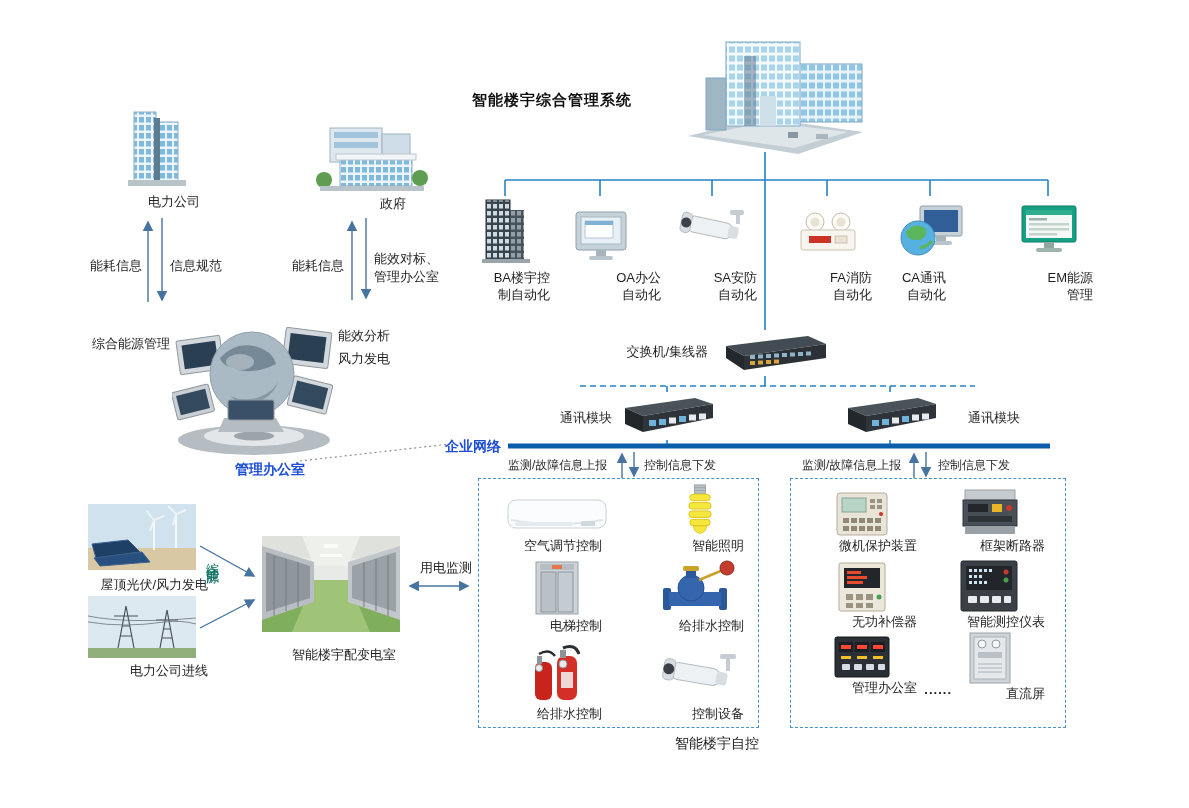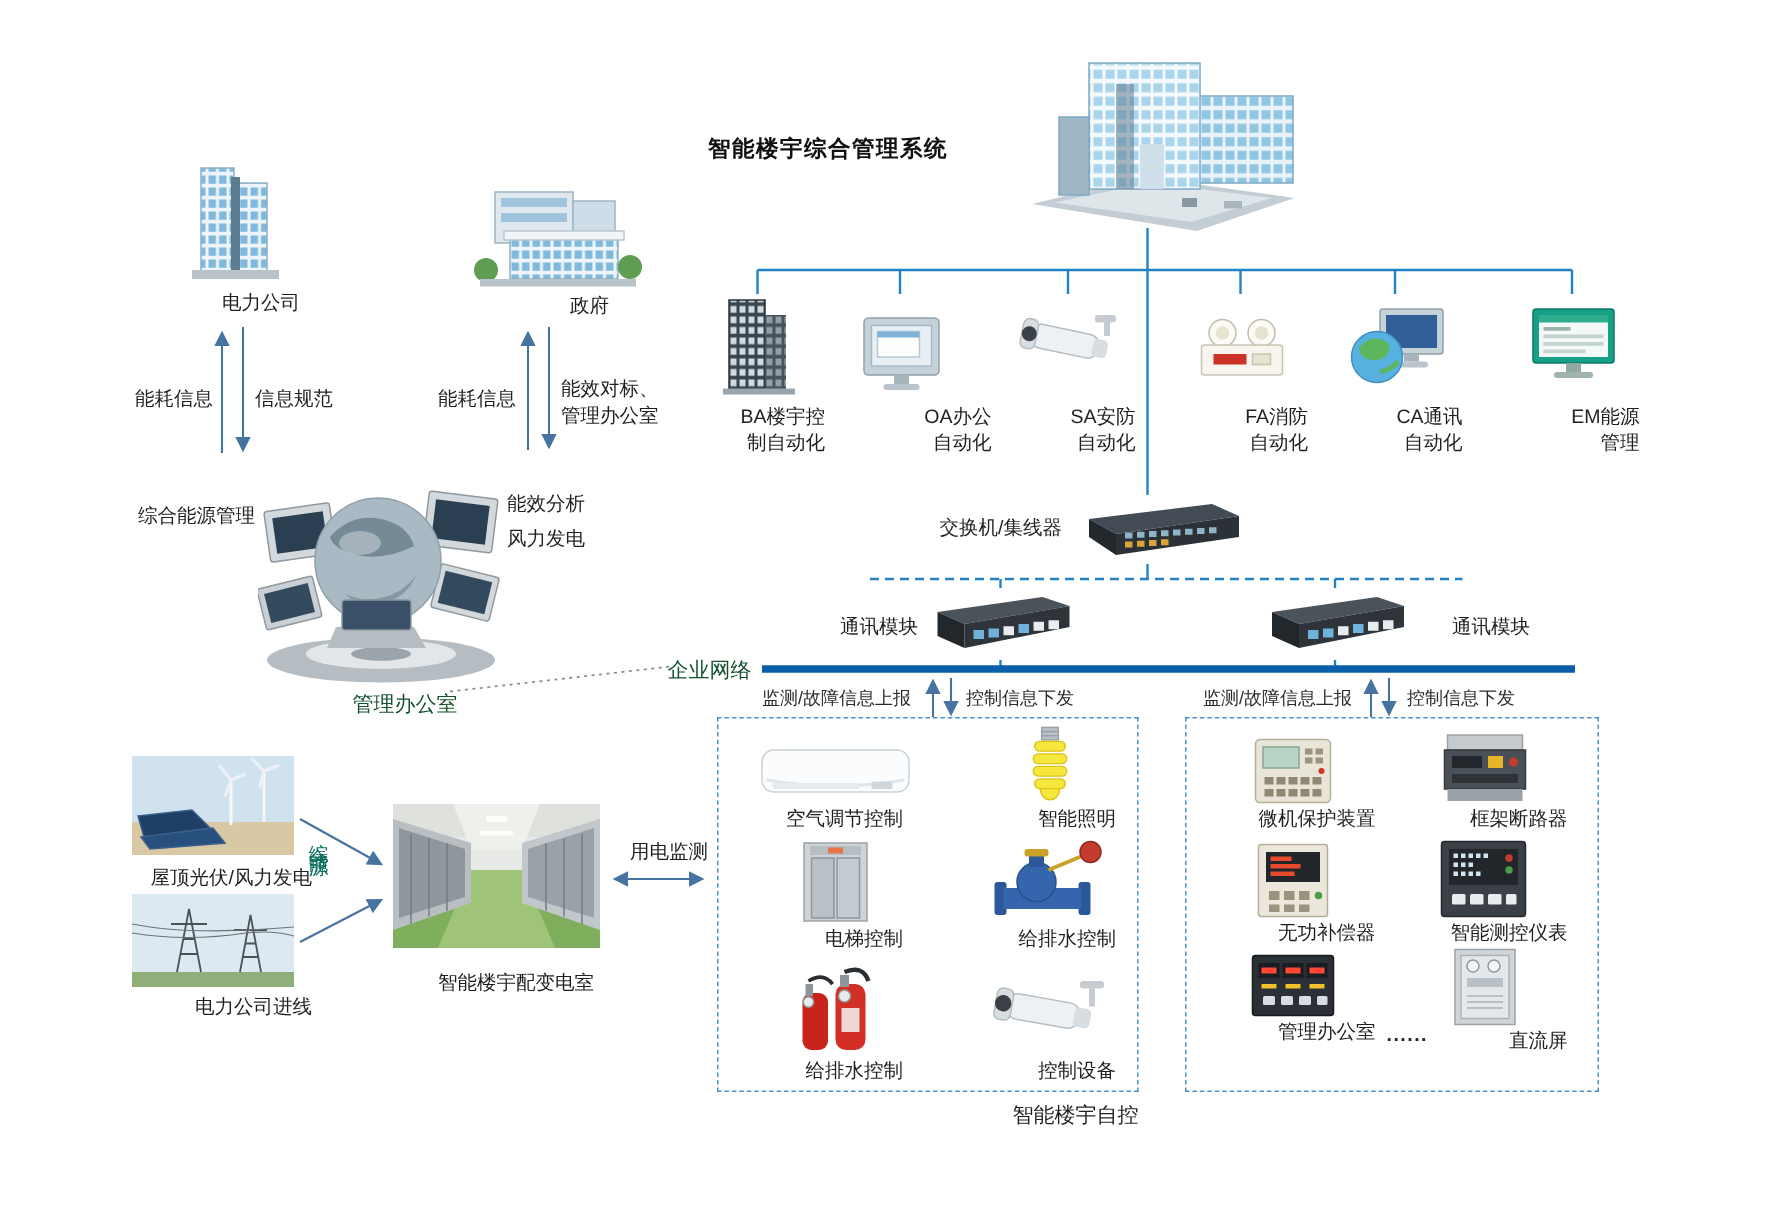--- a/index.html
+++ b/index.html
@@ -3,21 +3,21 @@
 <meta charset="utf-8">
 <style>
   *{box-sizing:border-box}
   html,body{margin:0;padding:0;background:#fff}
   body{font-family:"Liberation Sans","DejaVu Sans",sans-serif}
   #canvas{position:relative;width:1189px;height:808px;background:#fff;overflow:hidden}
   .lbl{position:absolute;font-size:13px;color:#1f1f1f;white-space:nowrap;z-index:3;line-height:1.3}
   .lbl-c{text-align:right;white-space:normal}
   .lbl-r{text-align:right}
   .small{font-size:12px;color:#2a2a2a}
-  .bold{font-weight:normal;font-size:14px;color:#14532d}
+  .bold{font-weight:bold;font-size:14px;color:#1d4ed8}
   .title{font-size:15px;font-weight:bold;color:#111;letter-spacing:1px}
   .icon{position:absolute;z-index:2}
   .icon svg{display:block;width:100%;height:100%}
   .dash-box{position:absolute;border:1px dashed #4a90c8;z-index:0;background:transparent}
   .vtext{writing-mode:vertical-rl;letter-spacing:3px;color:#0c6e5f}
   .dots{font-weight:bold;letter-spacing:1px;color:#222;font-size:13px}
   .overlay{position:absolute;left:0;top:0;z-index:1;pointer-events:none}
 </style>
 </head>
 <body>
@@ -176,21 +176,21 @@
       <div>自动化</div>
   </div>
   <div class="lbl lbl-c" style="left:667px;top:270px;width:90px">
     <div>SA安防</div>
       <div>自动化</div>
   </div>
   <div class="lbl lbl-c" style="left:782px;top:270px;width:90px">
     <div>FA消防</div>
       <div>自动化</div>
   </div>
-  <div class="lbl lbl-c" style="left:885px;top:270px;width:90px">
+  <div class="lbl lbl-c" style="left:856px;top:270px;width:90px">
     <div>CA通讯</div>
       <div>自动化</div>
   </div>
   <div class="lbl lbl-c" style="left:1003px;top:270px;width:90px">
     <div>EM能源</div>
       <div>管理</div>
   </div>
 
   <div class="icon" style="left:712px;top:328px;width:118px;height:50px">
     <svg viewBox="0 0 118 50">

